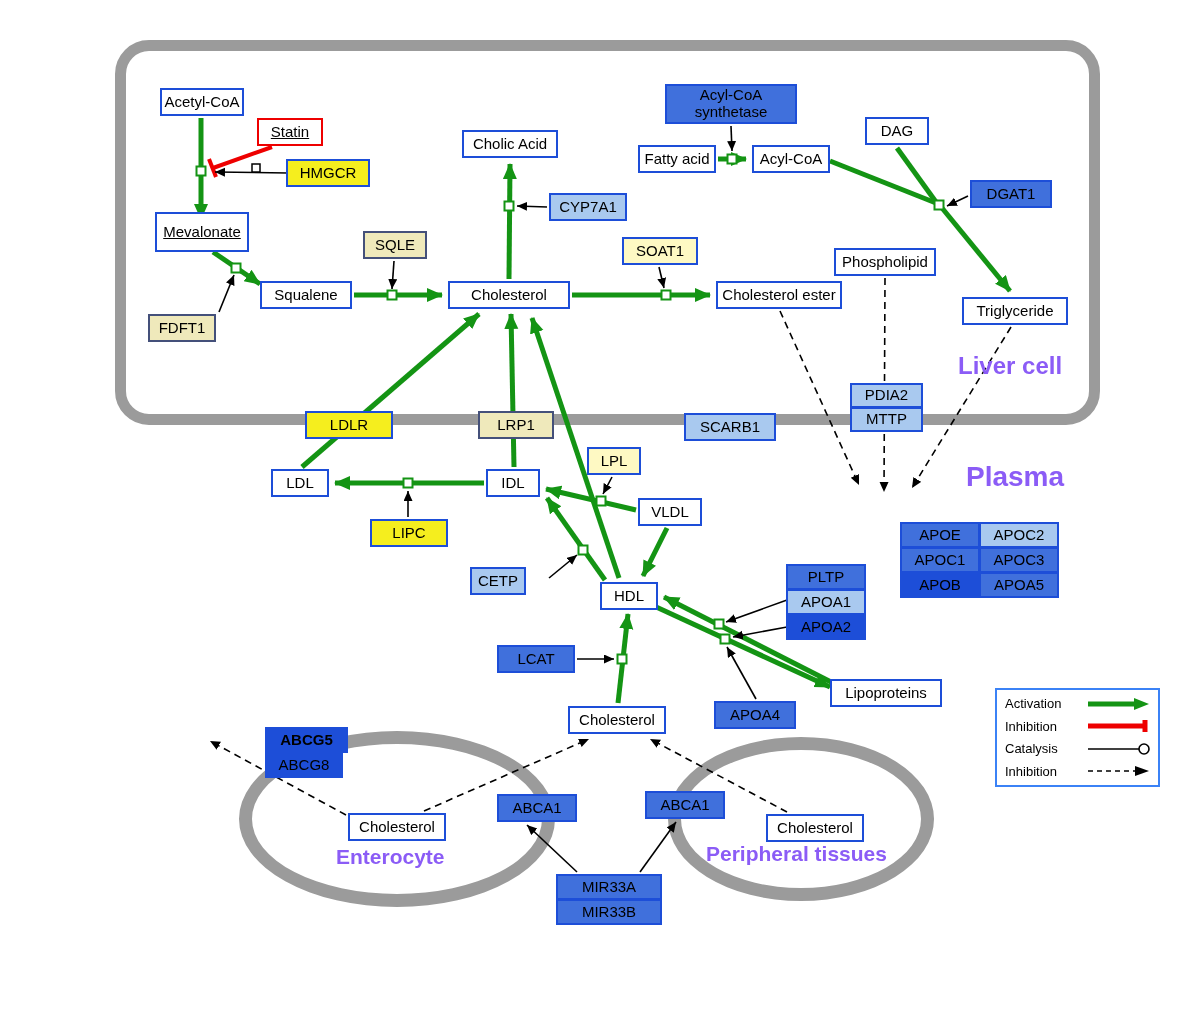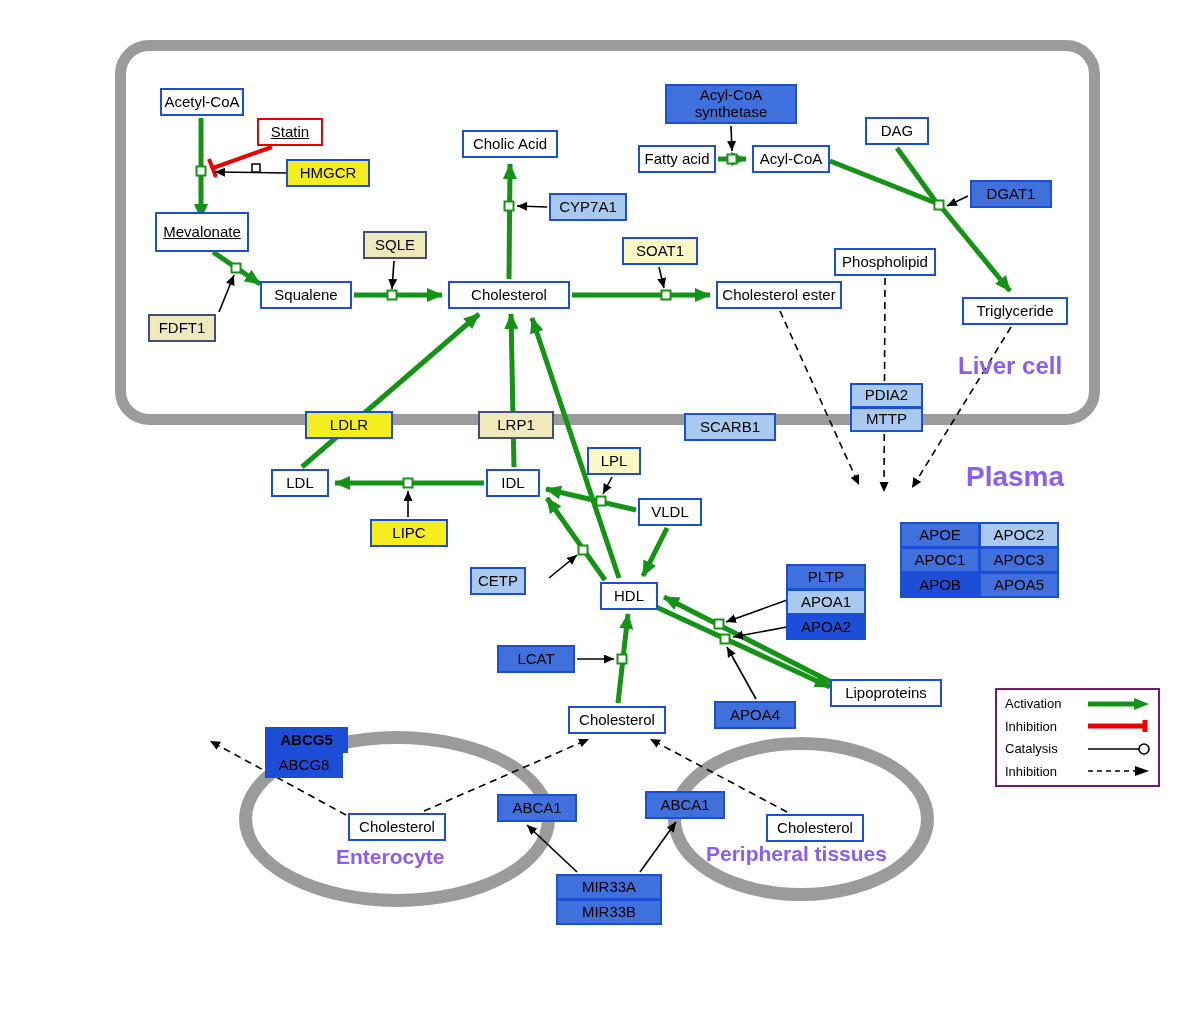--- a/index.html
+++ b/index.html
@@ -16,21 +16,21 @@
         text-align:center;padding:1px 2px;white-space:nowrap;}
   .c-lblue{background:#a9c9ef}
   .c-mblue{background:#fef9c3}
   .c-blue{background:#4070dc}
   .c-dblue{background:#1d4ed8}
   .c-yellow{background:#f5ee1e}
   .c-pyellow{background:#efe9bb;border-color:#44507a}
   .c-redborder{border-color:#ee0000}
   .wrap{white-space:normal}
   #legend{position:absolute;left:995px;top:688px;width:165px;height:99px;z-index:4;background:#fff;
-          border:2px solid #701a75;box-sizing:border-box;padding:6px 8px;display:flex;flex-direction:column;
+          border:2px solid #3b82f6;box-sizing:border-box;padding:6px 8px;display:flex;flex-direction:column;
           justify-content:space-between;}
   .legend-row{display:flex;align-items:center;justify-content:space-between;font-size:13px;color:#000;}
 </style>
 </head>
 <body>
 
 <div id="stage">
 
   <div id="liver-shape" class="compartment"></div>
   <div id="enterocyte-shape" class="compartment"></div>

